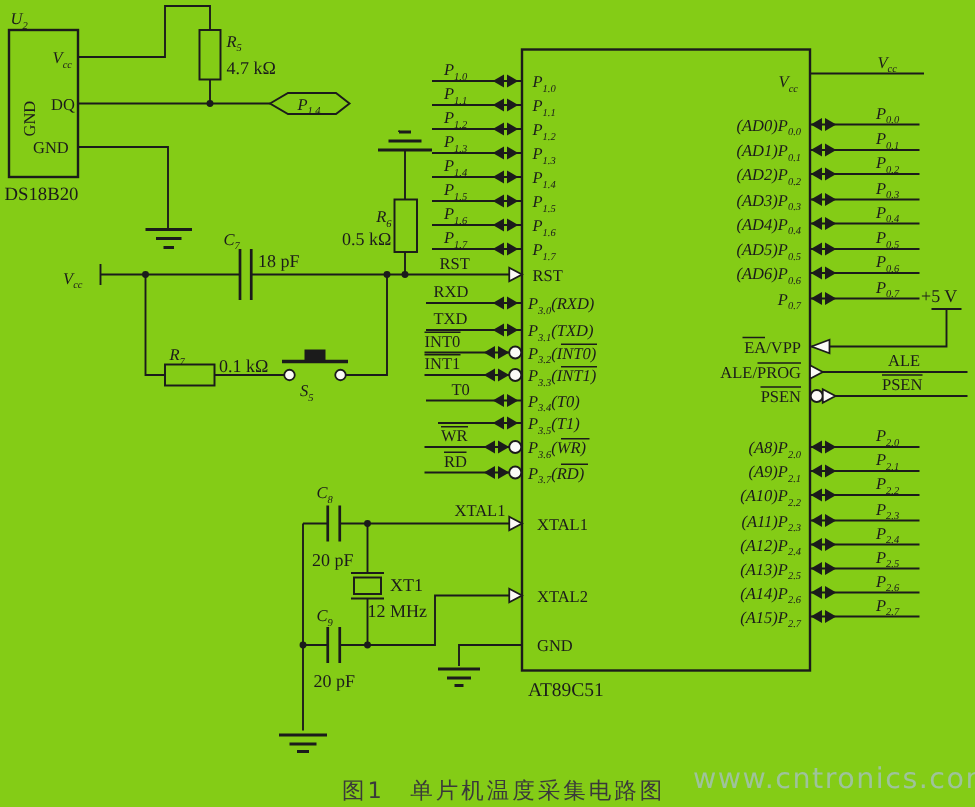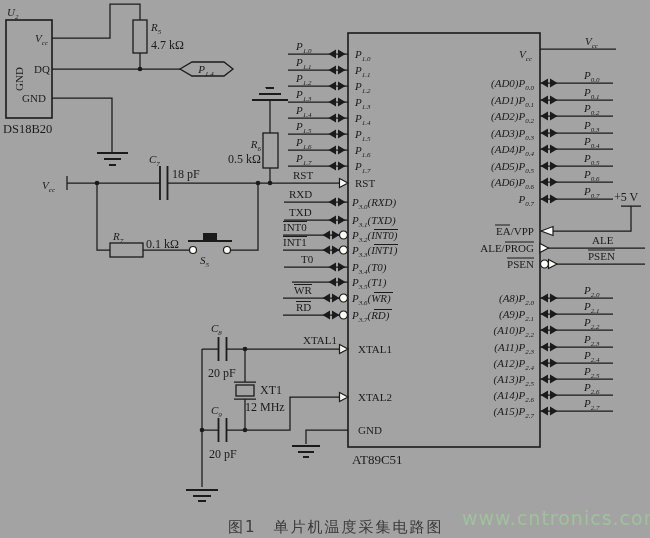--- a/index.html
+++ b/index.html
@@ -1,16 +1,16 @@
 <!DOCTYPE html>
 <html><head>
 <meta charset="utf-8">
 <style>
   html,body{margin:0;padding:0;background:#fbfaf7;}
-  .page{width:650px;height:538px;position:relative;background:#a3a3a3;overflow:hidden;}
+  .page{width:650px;height:538px;position:relative;background:#84cc16;overflow:hidden;}
   svg{display:block;}
   text{font-family:"Liberation Serif",serif;fill:#1b1b1b;font-size:11px;}
   .it{font-style:italic;}
   .sub{font-size:7px;}
   .val{font-size:12px;}
   .big{font-size:12.5px;}
   .chipname{font-size:13px;}
   .mid{text-anchor:middle;}
   .end{text-anchor:end;}
   .caption{font-family:"DejaVu Sans","Liberation Sans",sans-serif;font-size:15px;fill:#3a3a3a;letter-spacing:2px;}

